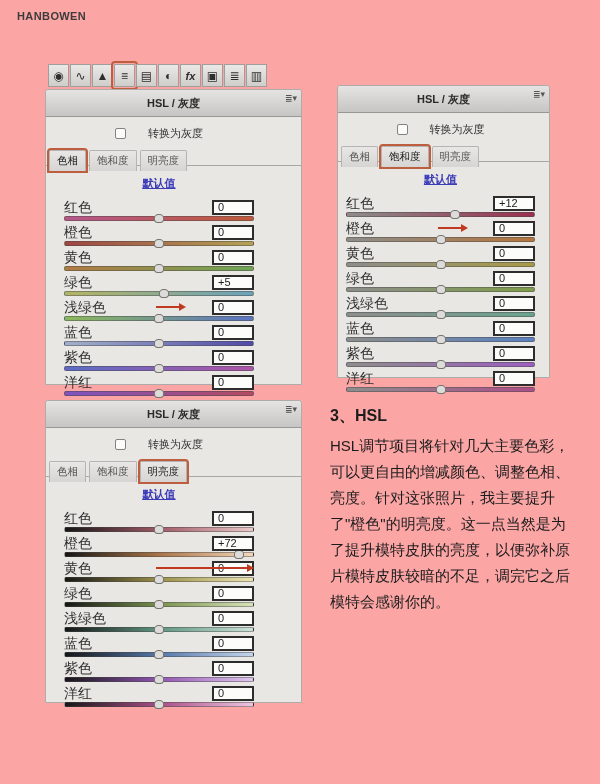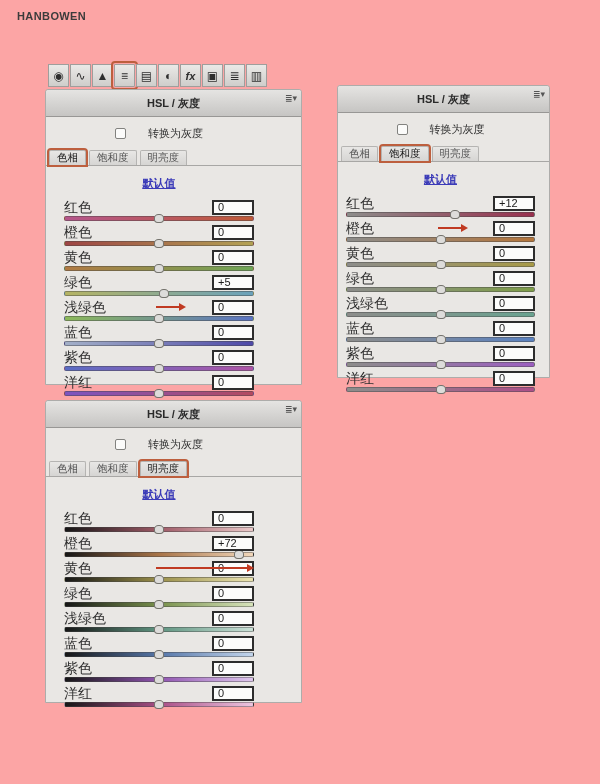--- a/index.html
+++ b/index.html
@@ -31,21 +31,21 @@
         font-size:11px; font-weight:bold; color:#2a2a2a; }
   .pmenu { position:absolute; right:4px; top:1px; font-size:9px; color:#555; line-height:14px; }
 
   .cbrow { margin:9px var(--cr) 0 var(--cl); text-align:center; font-size:11px; color:#333;
            display:flex; align-items:center; justify-content:center; gap:22px; }
   .cb { display:inline-block; width:11px; height:11px; background:#fbfbfa;
         border:1px solid #82827f; border-radius:2px; }
 
   .tabs { margin-top:9px; padding:0 0 0 3px; border-bottom:1px solid #a8a7a5;
           display:flex; gap:3px; height:16px; }
-  .tab { display:inline-flex; align-items:center; padding:0 7px; height:15px;
+  .tab { display:inline-flex; align-items:center; padding:0 7px; height:21px;
          font-size:10.5px; color:#555; border:1px solid #b5b4b2; border-bottom:none;
          background:linear-gradient(#e8e7e5,#d6d5d3); border-radius:2px 2px 0 0; }
   .tab.ann-box { color:#1a1a1a; outline-offset:0; }
 
   .link-row { margin:7px var(--cr) 0 var(--cl); text-align:center; }
   .dlink { font-size:11px; font-weight:bold; color:var(--link); text-decoration:underline; cursor:pointer;margin-top:40px; }
 
   .rows { margin:9px var(--cr) 0 var(--cl); }
   .srow { margin-bottom:4px; }
   .srow-top { position:relative; display:flex; justify-content:space-between;
@@ -409,15 +409,17 @@
       <span class="sval">0</span>
     </div>
     <div class="track" style="background: linear-gradient(to right, rgb(22, 22, 22), rgb(168, 78, 134), rgb(238, 198, 224));">
       <span class="thumb" style="left: calc(50% - 5px);"></span>
     </div>
   </div>
 </div>
   </section>
 
   <div class="article">
+    <h3>3、HSL</h3>
+    <p>HSL调节项目将针对几大主要色彩，可以更自由的增减颜色、调整色相、亮度。针对这张照片，我主要提升了"橙色"的明亮度。这一点当然是为了提升模特皮肤的亮度，以便弥补原片模特皮肤较暗的不足，调完它之后模特会感谢你的。</p>
   </div>
 
 </div>
 
 </body></html>

